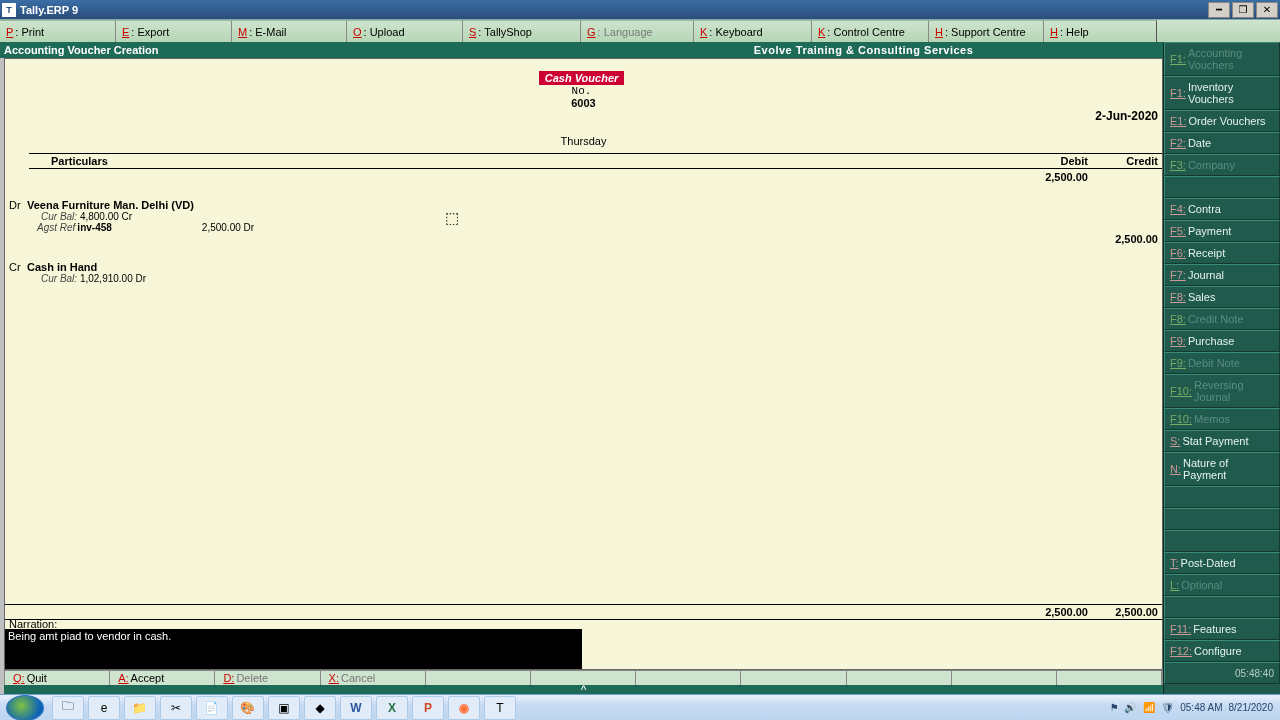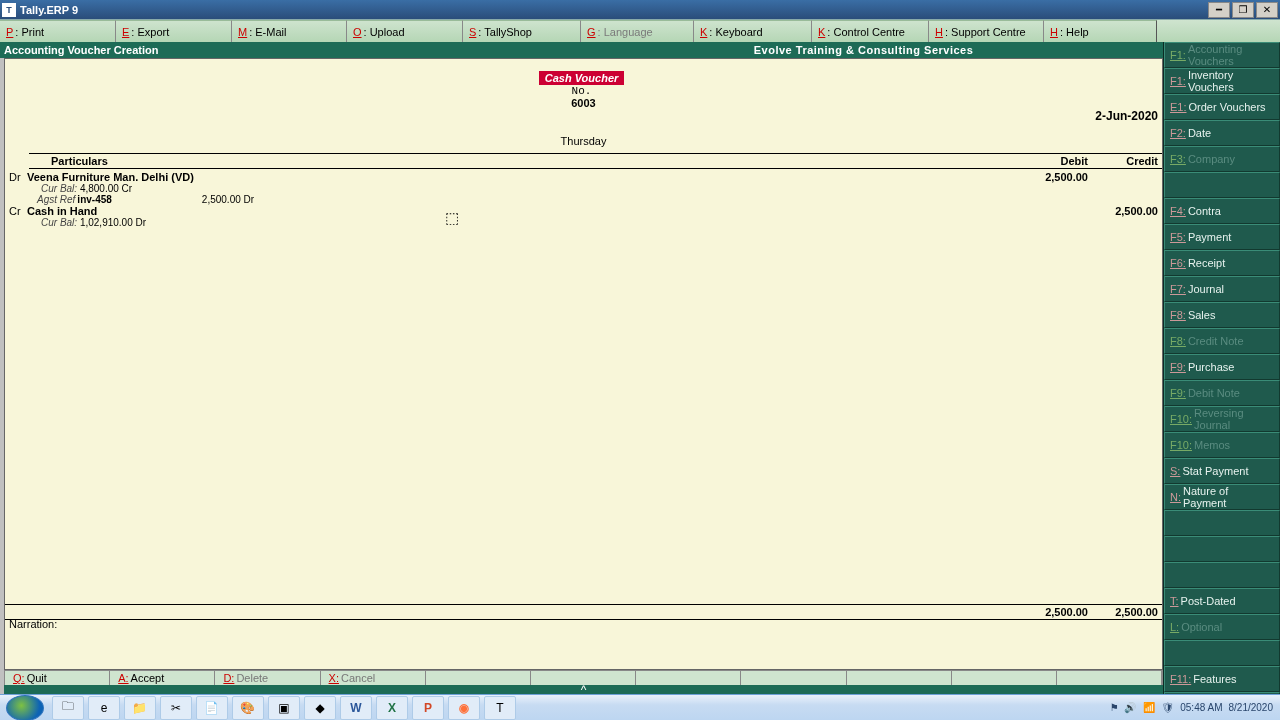--- a/index.html
+++ b/index.html
@@ -22,21 +22,21 @@
 
 
 .sectionbar { height:16px; background:#1d6b56; color:#fff; display:flex; align-items:center; font-weight:bold; padding:0 4px; font-size:11px; }
 .sectionbar .sc-left{flex:0 0 40%;}
 .sectionbar .sc-center{flex:1; text-align:center; letter-spacing:.5px;}
 .sectionbar .sc-right{display:flex; align-items:center;}
 .sectionbar .cx{width:15px;height:13px;background:#d4d0c8;border:1px solid #555;color:#000;display:flex;align-items:center;justify-content:center;margin-left:6px;font-weight:bold;font-size:10px;}
 
 
 .rsb { position:absolute; right:0; top:42px; width:117px; bottom:26px; background:#1f5a4d; border-left:1px solid #0b2c24; display:flex; flex-direction:column; }
-.rsb .rcell { border:1px solid #12392f; border-top-color:#3a8c77; border-left-color:#3a8c77; padding:12px 5px; color:#c6e5dc; font-size:11px; min-height:22px; display:flex; align-items:center; }
+.rsb .rcell { border:1px solid #12392f; border-top-color:#3a8c77; border-left-color:#3a8c77; padding:4px 5px; color:#c6e5dc; font-size:11px; min-height:22px; display:flex; align-items:center; }
 .rsb .rcell.dim { color:#5a8c80; }
 .rsb .rcell.on  { color:#e6f2ee; }
 .rsb .rcell .uk{color:#c99; text-decoration:underline; margin-right:2px;}
 .rsb .rcell.dim .uk{color:#7a6; }
 .rsb .sysdt{font-size:10px;color:#b7cec6;justify-content:flex-end}
 
 
 .work { position:absolute; left:4px; right:117px; top:58px; bottom:50px; background:#f8f6d9; border:1px solid #666; }
 .hdrrow { display:flex; align-items:center; padding:12px 4px;flex-direction:column; }
 .hdrrow .vtype { background:#cc0033; color:#fff; font-weight:bold; font-style:italic; padding:1px 6px; margin-right:4px; }
@@ -48,21 +48,21 @@
 .colhdr { display:flex; border-top:1px solid #000; border-bottom:1px solid #000; padding:1px 4px; font-weight:bold;margin-left:24px; }
 .colhdr .cp { flex:1; padding-left:18px; }
 .colhdr .cd { width:90px; text-align:right; }
 .colhdr .cc { width:70px; text-align:right; }
 
 .entries { padding:2px 4px; font-size:11px; }
 .entries .ln { display:flex; }
 .entries .ln .p{flex:1}
 .entries .ln .d{width:90px;text-align:right;font-weight:bold;}
 .entries .ln .c{width:70px;text-align:right;font-weight:bold;}
-.entries .drcr{display:inline-block;width:18px;}
+.entries .drcr{display:inline-block;width:18px;margin-top:28px;}
 .entries .acct{font-weight:bold;}
 .entries .sub{padding-left:32px;font-style:italic;font-size:10px;color:#444;}
 .entries .sub b{font-weight:normal;font-style:normal;color:#000;}
 .entries .ref{padding-left:28px;font-size:10px;color:#000;}
 .entries .ref .rlbl{font-style:italic;color:#444;margin-right:2px;}
 .entries .ref .rname{font-weight:bold;margin-right:80px;}
 .entries .ref .ramt{margin-left:10px;}
 
 .cursor{position:absolute;left:440px;top:150px;font-size:15px;color:#000;pointer-events:none;}
 .narlbl{font-size:11px; padding:0 2px;}
@@ -187,20 +187,23 @@
       </div>
       <div class="sub">Cur Bal: <b>1,02,910.00 Dr</b></div>
     </div>
 
   <div style="position:absolute;left:0;right:0;bottom:49px;border-top:1px solid #000;border-bottom:1px solid #000;display:flex;padding:1px 4px;font-weight:bold;">
     <div style="flex:1"></div>
     <div style="width:90px;text-align:right">2,500.00</div>
     <div style="width:70px;text-align:right">2,500.00</div>
   </div>
   <div style="position:absolute;left:2px;bottom:39px" class="narlbl">Narration:</div>
+  <div style="position:absolute;left:0;bottom:0" class="narbox">
+    <span>Being amt piad to vendor in cash.</span>
+  </div>
   <div class="cursor">⬚</div>
 </div>
 
 <div class="actbar" id="actbar">
     <div class="ac"><span class="uk">Q:</span> Quit</div>
     <div class="ac"><span class="uk">A:</span> Accept</div>
     <div class="ac dim"><span class="uk">D:</span> Delete</div>
     <div class="ac dim"><span class="uk">X:</span> Cancel</div>
     <div class="ac dim"></div>
     <div class="ac dim"></div>

